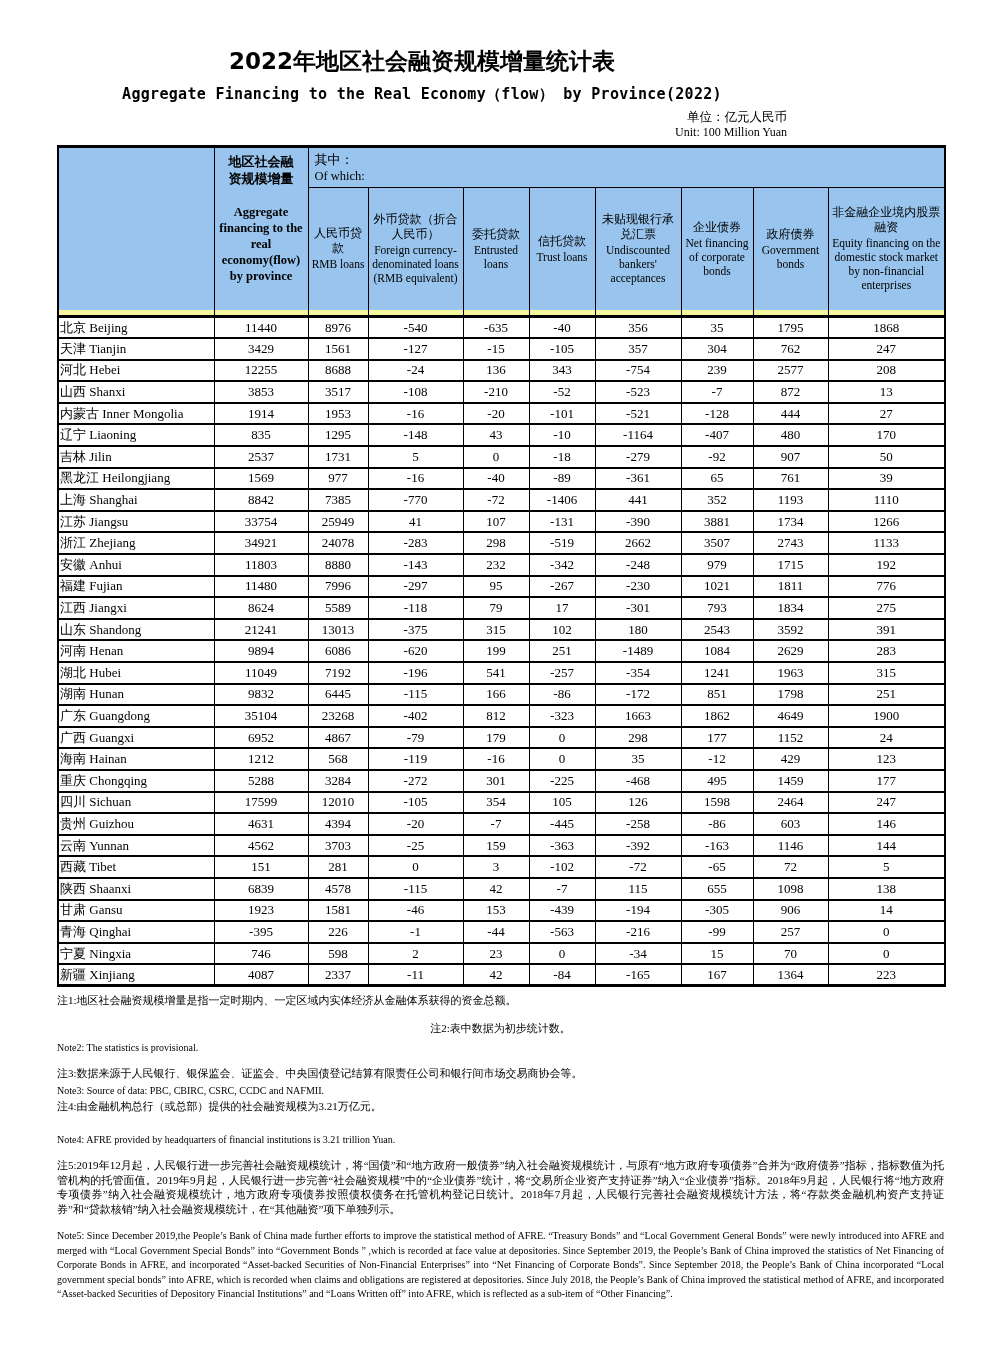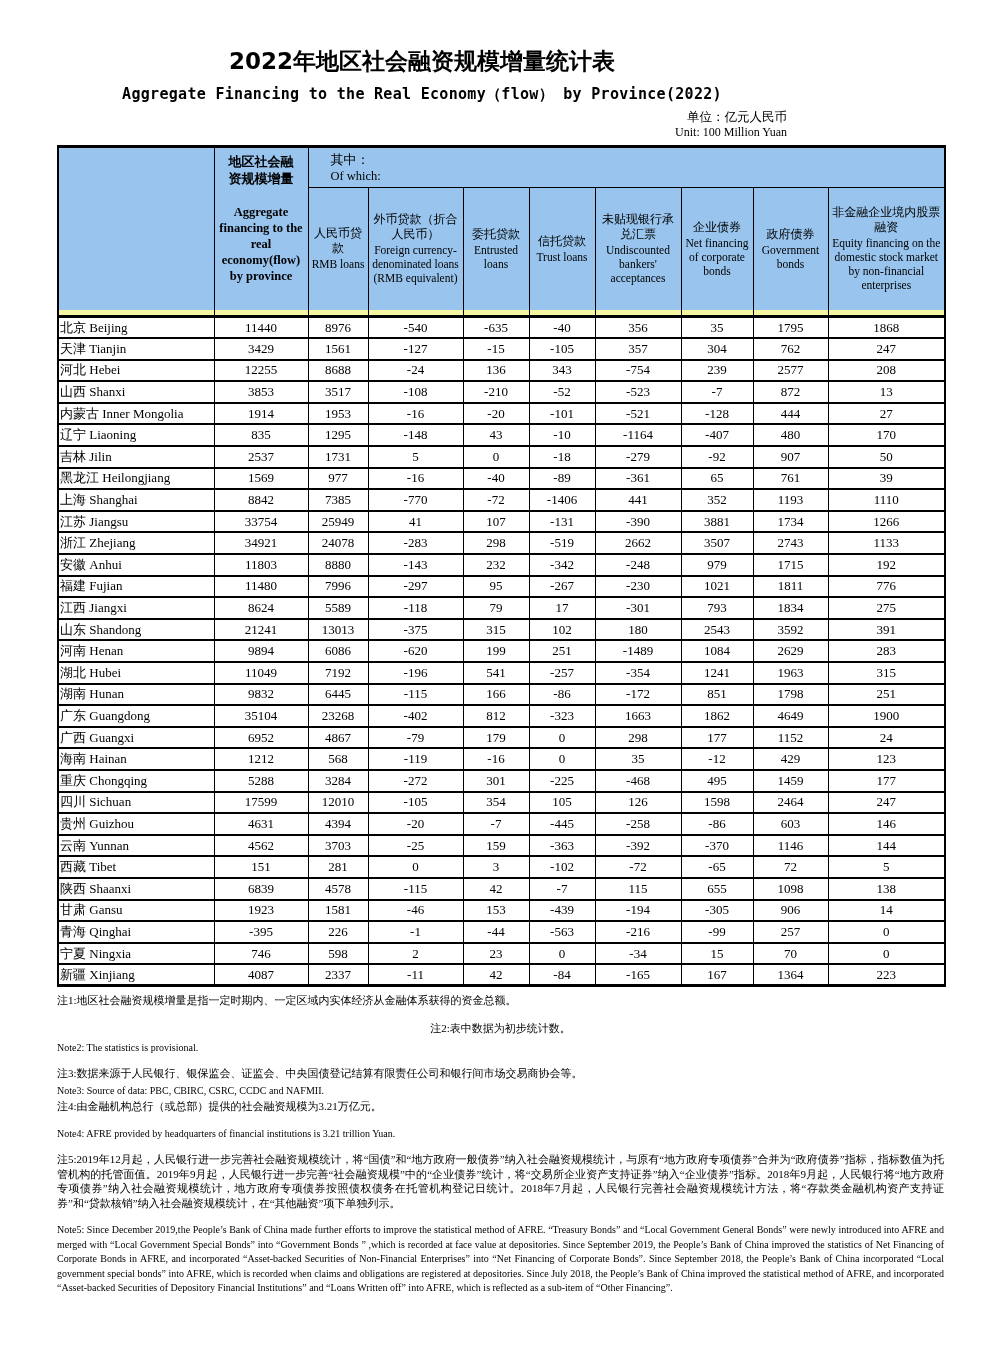--- a/index.html
+++ b/index.html
@@ -37,21 +37,21 @@
   col.c-undisc{width:86px;} col.c-corp{width:72px;} col.c-gov{width:75px;}
   col.c-eq{width:117px;}
 
   thead th{
     background:var(--header-bg);
     border:1px solid var(--border);border-bottom:none;
     font-weight:normal;vertical-align:top;
   }
   tr.h-top{height:38px;border-radius:10px;}
   tr.h-sub{height:122px;}
-  th.ofwhich{text-align:left;padding:3px 22px;}
+  th.ofwhich{text-align:left;padding:3px 6px;}
   .ofwhich-cn{font-size:13px;line-height:17px;}
   .ofwhich-en{font-size:12.5px;line-height:16px;}
   th.afre-head{padding:0;}
   .afre-cn{font-weight:bold;font-size:13px;line-height:17px;padding:5px 8px 0;text-align:center;}
   .afre-en{font-weight:bold;font-size:12.5px;line-height:16px;margin-top:17px;padding:0 1px;text-align:center;}
   th.subhead{vertical-align:middle;text-align:center;padding:2px 3px;}
   .h-cn{font-size:12px;line-height:15px;}
   .h-en{font-size:11.5px;line-height:14px;margin-top:1px;}
 
   tr.band td{
@@ -70,21 +70,21 @@
   .n-cn{font-size:11px;line-height:13px;}
   .n-en{font-size:10px;line-height:13px;}
   .para{text-align:justify;}
   #note-cn1{margin-top:4px;}
   #note-en1{margin-top:15px;}
   #note-cn2{margin-top:15px;text-align:center;}
   #note-en2{margin-top:6px;}
   #note-cn3{margin-top:13px;}
   #note-en3{margin-top:4px;}
   #note-cn4{margin-top:3px;}
-  #note-en4{margin-top:14px;}
+  #note-en4{margin-top:20px;}
   #note-cn5{margin-top:12px;line-height:14.5px;}
   #note-en5{margin-top:13px;line-height:14.5px;}
 </style>
 </head>
 <body>
 
 <div class="page">
 
   <div class="title-cn">2022年地区社会融资规模增量统计表</div>
   <div class="title-en">Aggregate Financing to the Real Economy（flow） by Province(2022)</div>
@@ -458,21 +458,21 @@
           <td class="num">146</td>
         </tr>
         <tr>
           <td class="prov">云南 Yunnan</td>
           <td class="num">4562</td>
           <td class="num">3703</td>
           <td class="num">-25</td>
           <td class="num">159</td>
           <td class="num">-363</td>
           <td class="num">-392</td>
-          <td class="num">-370</td>
+          <td class="num">-163</td>
           <td class="num">1146</td>
           <td class="num">144</td>
         </tr>
         <tr>
           <td class="prov">西藏 Tibet</td>
           <td class="num">151</td>
           <td class="num">281</td>
           <td class="num">0</td>
           <td class="num">3</td>
           <td class="num">-102</td>

